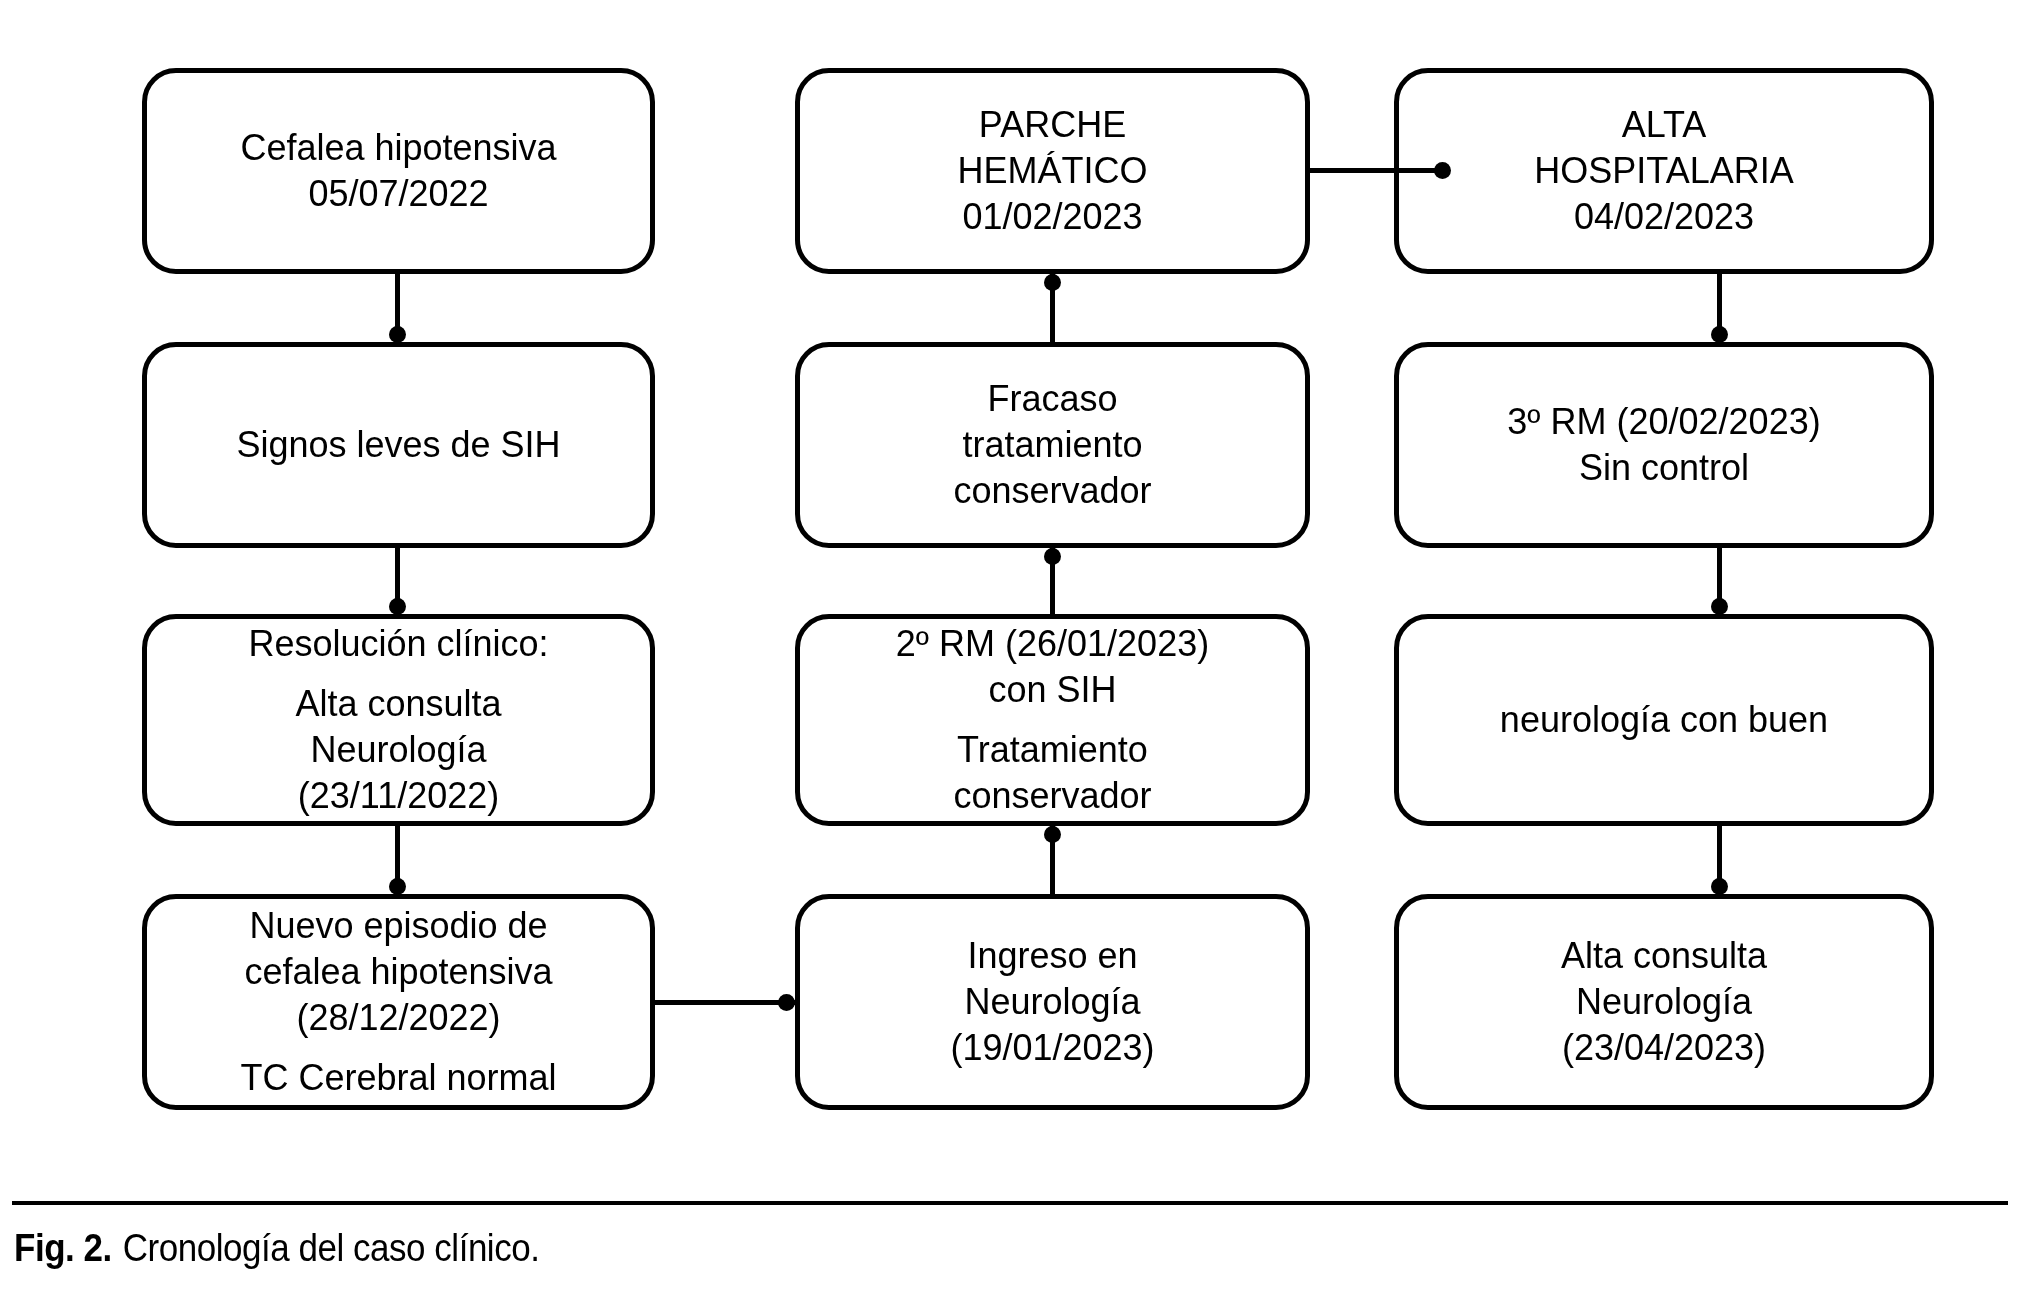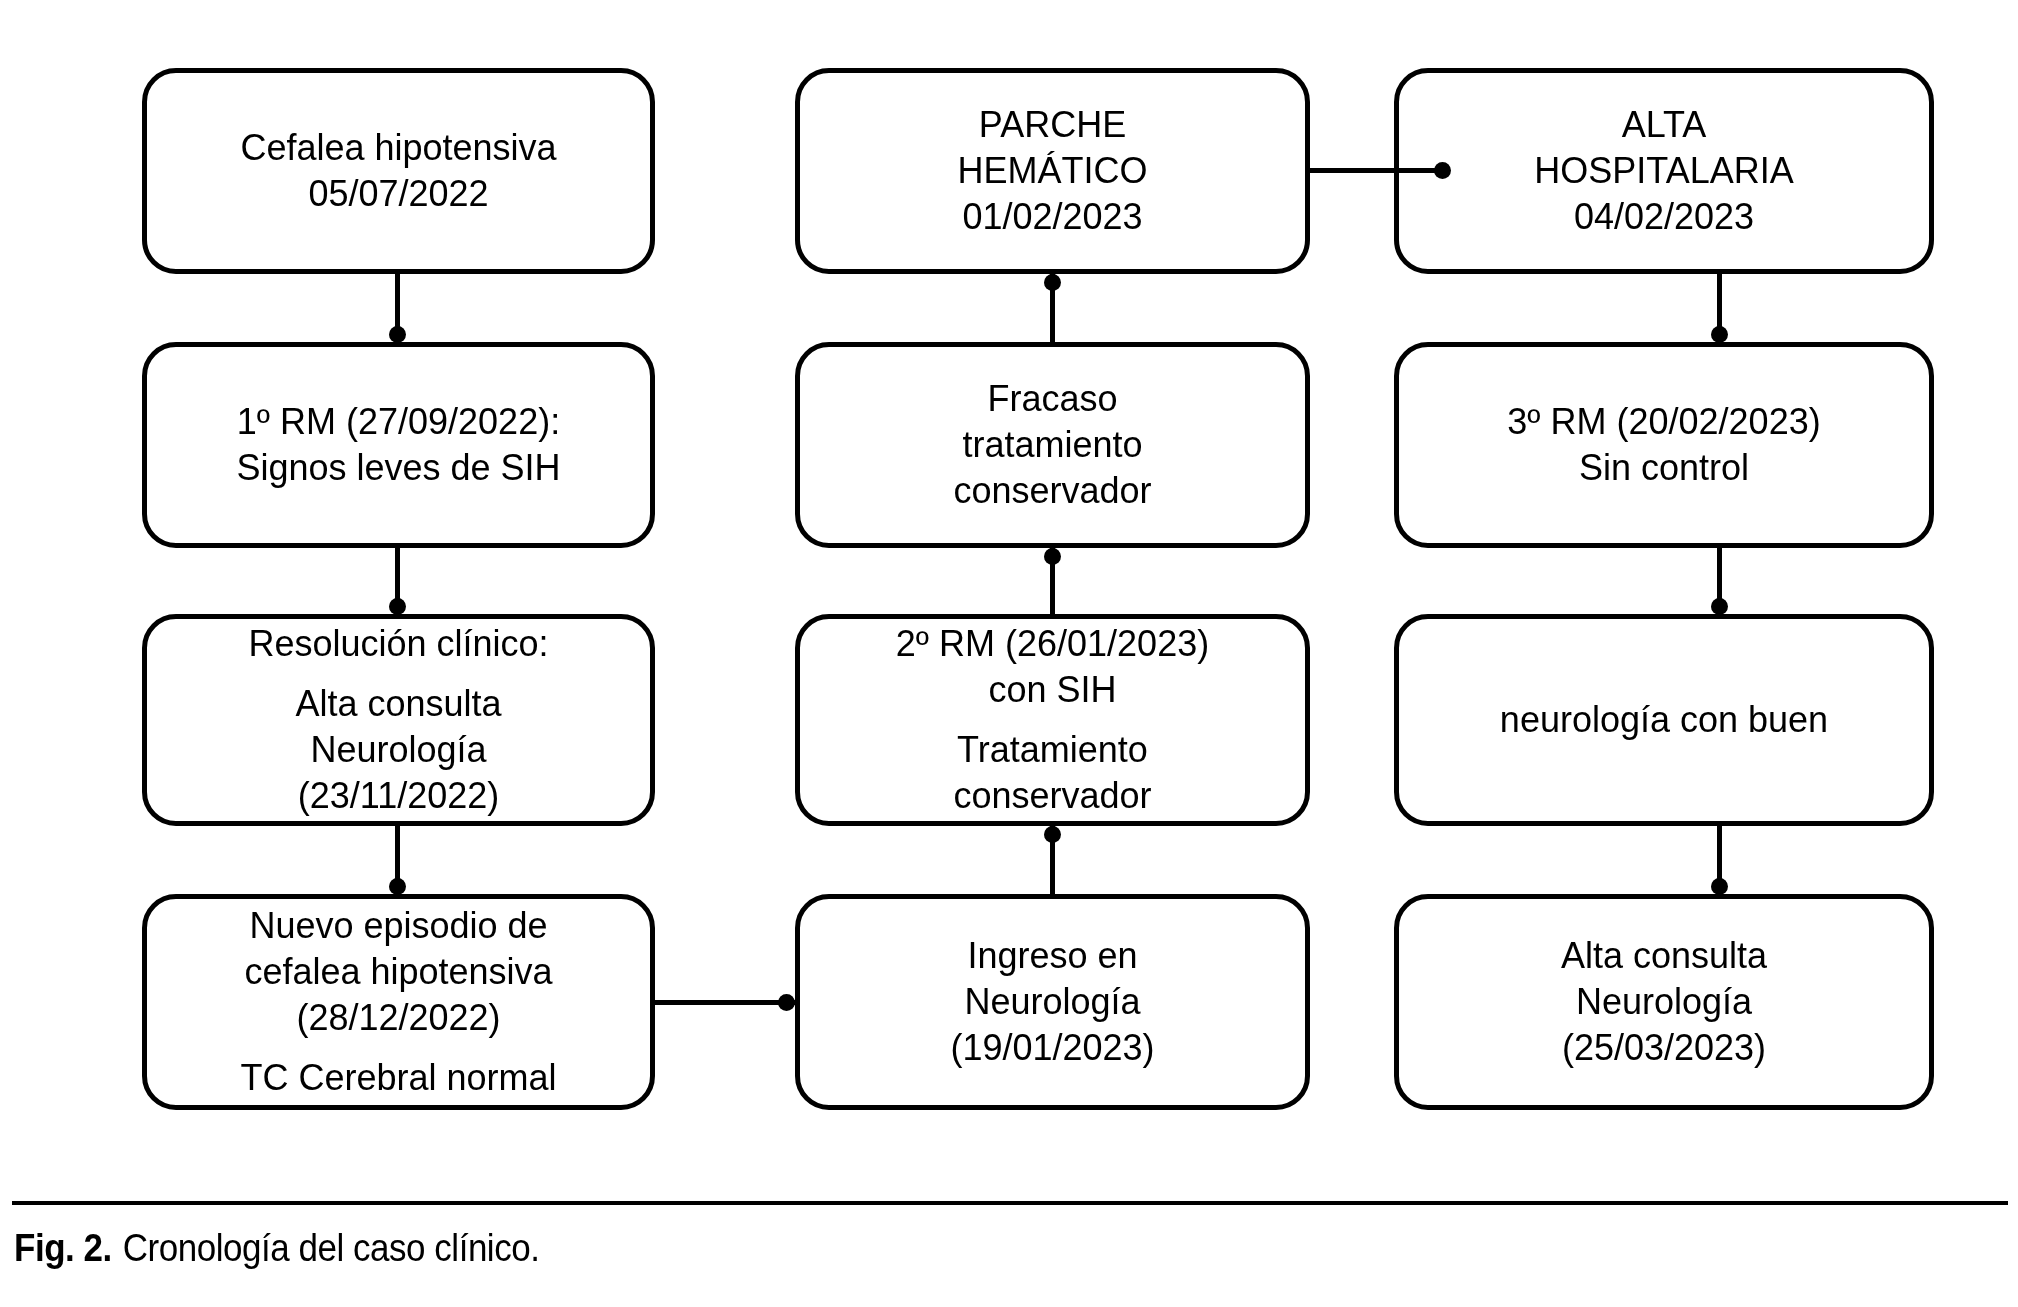--- a/index.html
+++ b/index.html
@@ -60,21 +60,20 @@
 
   <div class="node c1 r1">
     <div class="para">
       <div class="line">Cefalea hipotensiva</div>
       <div class="line">05/07/2022</div>
     </div>
   </div>
 
   <div class="node c1 r2">
     <div class="para">
-      <div class="line">1º RM (27/09/2022):</div>
       <div class="line">Signos leves de SIH</div>
     </div>
   </div>
 
   <div class="node c1 r3">
     <div class="para">
       <div class="line">Resolución clínico:</div>
     </div>
     <div class="para">
       <div class="line">Alta consulta</div>
@@ -147,21 +146,21 @@
   <div class="node c3 r3">
     <div class="para">
       <div class="line">neurología con buen</div>
     </div>
   </div>
 
   <div class="node c3 r4">
     <div class="para">
       <div class="line">Alta consulta</div>
       <div class="line">Neurología</div>
-      <div class="line">(25/03/2023)</div>
+      <div class="line">(23/04/2023)</div>
     </div>
   </div>
 
   <div class="vline" style="left:395px;top:274px;height:68px;"></div>
   <div class="dot" style="left:389px;top:326px;"></div>
 
   <div class="vline" style="left:395px;top:548px;height:66px;"></div>
   <div class="dot" style="left:389px;top:598px;"></div>
 
   <div class="vline" style="left:395px;top:826px;height:68px;"></div>

